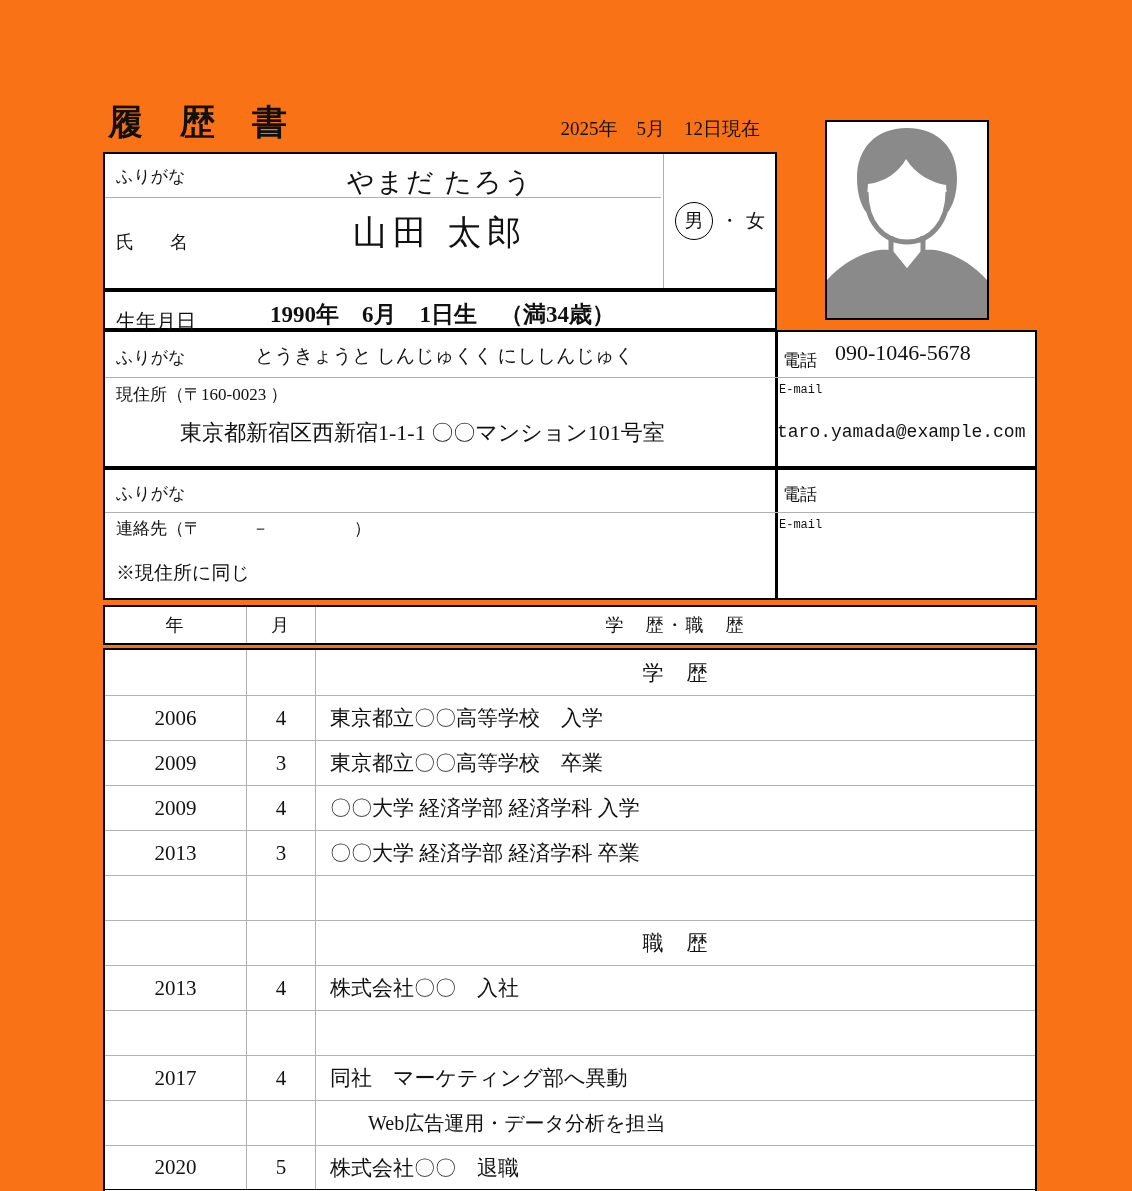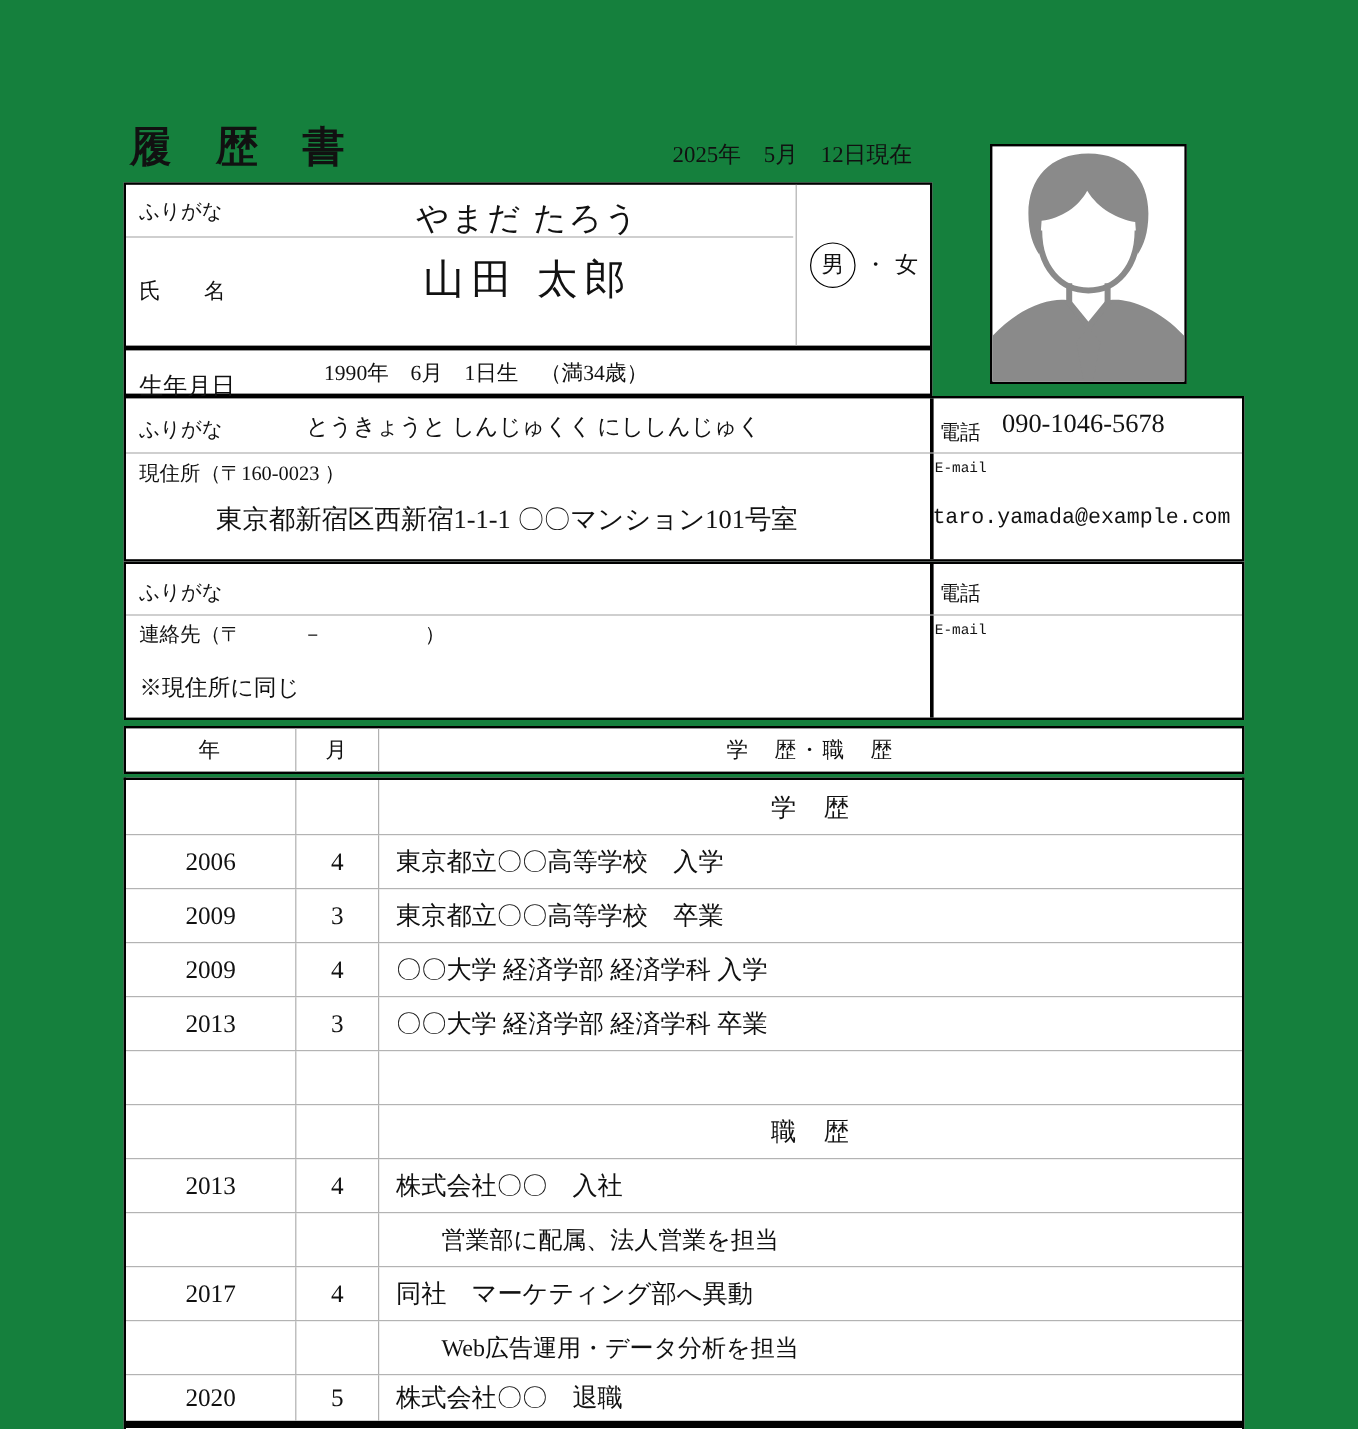--- a/index.html
+++ b/index.html
@@ -1,17 +1,17 @@
 <!DOCTYPE html>
 <html><head>
 <meta charset="utf-8">
 <style>
   html,body { margin:0; padding:0; background:#fff; }
   .page {
-    position:relative; width:1132px; height:1191px; background:#15803d;
+    position:relative; width:1132px; height:1191px; background:#f97316;
     overflow:hidden; color:#111;
     font-family:"Liberation Serif","DejaVu Serif",serif;
   }
   .abs { position:absolute; }
   .box { position:absolute; border:2.5px solid #000; box-sizing:border-box; background:#fff; }
   .hline { position:absolute; height:1px; background:#b0b0b0; }
   .vline { position:absolute; width:1px; background:#b0b0b0; }
   .vthick { position:absolute; width:2.5px; background:#000; }
 
   .doc-title { font-size:35px; font-weight:bold; letter-spacing:1px; white-space:pre; }
@@ -24,40 +24,40 @@
   .furi-value { width:100%; text-align:center; font-size:27px; letter-spacing:2px; white-space:pre; }
   .name-value { width:100%; text-align:center; font-size:34px; letter-spacing:6px; white-space:pre; }
 
   .gender-wrap { display:flex; align-items:center; justify-content:center; gap:7px; }
   .gender-circle {
     width:36px; height:36px; border:1.5px solid #000; border-radius:50%;
     display:flex; align-items:center; justify-content:center; font-size:19px;
   }
   .gender-txt { font-size:19px; }
 
-  .val-18 { font-size:18px; white-space:pre; }
+  .val-18 { font-size:23px; white-space:pre;font-weight:bold; }
   .val-19 { font-size:19px; white-space:pre; }
   .val-22 { font-size:22px; white-space:pre; }
 
   .hist-header { display:flex; height:100%; }
   .hist-header .hc { display:flex; align-items:center; justify-content:center; font-size:18px; letter-spacing:2px; white-space:pre; }
   .c-year  { width:142px; border-right:1px solid #b0b0b0; box-sizing:border-box; }
   .c-month { width:69px;  border-right:1px solid #b0b0b0; box-sizing:border-box; }
   .c-det   { flex:1; }
 
   .hist-body { position:absolute; }
   .hrow { display:flex; height:45px; box-sizing:border-box; }
   .hrow + .hrow { border-top:1px solid #b3b3b3; }
   .hrow .cell { display:flex; align-items:center; font-size:21px; white-space:pre; box-sizing:border-box; }
   .hrow .cy { width:142px; justify-content:center; border-right:1px solid #b0b0b0; }
   .hrow .cm { width:69px;  justify-content:center; border-right:1px solid #b0b0b0; }
   .hrow .cd { flex:1; padding-left:14px; }
   .hrow .cd.center { justify-content:center; padding-left:0; letter-spacing:1px; }
   .hrow .cd.indent { padding-left:52px; font-size:20px; }
-  .hrow:last-child { border-bottom:6px solid #000000;font-family:Liberation Serif, serif; }
+  .hrow:last-child { border-bottom:1px solid #000000;font-family:Liberation Serif, serif; }
 
   .photo-frame { position:absolute; left:825px; top:120px; width:164px; height:200px;
     border:2px solid #000; box-sizing:border-box; background:#fff; overflow:hidden; }
 </style>
 </head>
 <body>
 
 <div class="page">
 
   <div class="abs doc-title" style="left:108px; top:99px;">履　歴　書</div>
@@ -163,21 +163,20 @@
       <div class="cell cd center">職　歴</div>
     </div>
     <div class="hrow">
       <div class="cell cy">2013</div>
       <div class="cell cm">4</div>
       <div class="cell cd">株式会社〇〇　入社</div>
     </div>
     <div class="hrow">
       <div class="cell cy"></div>
       <div class="cell cm"></div>
-      <div class="cell cd indent">営業部に配属、法人営業を担当</div>
     </div>
     <div class="hrow">
       <div class="cell cy">2017</div>
       <div class="cell cm">4</div>
       <div class="cell cd">同社　マーケティング部へ異動</div>
     </div>
     <div class="hrow">
       <div class="cell cy"></div>
       <div class="cell cm"></div>
       <div class="cell cd indent">Web広告運用・データ分析を担当</div>

